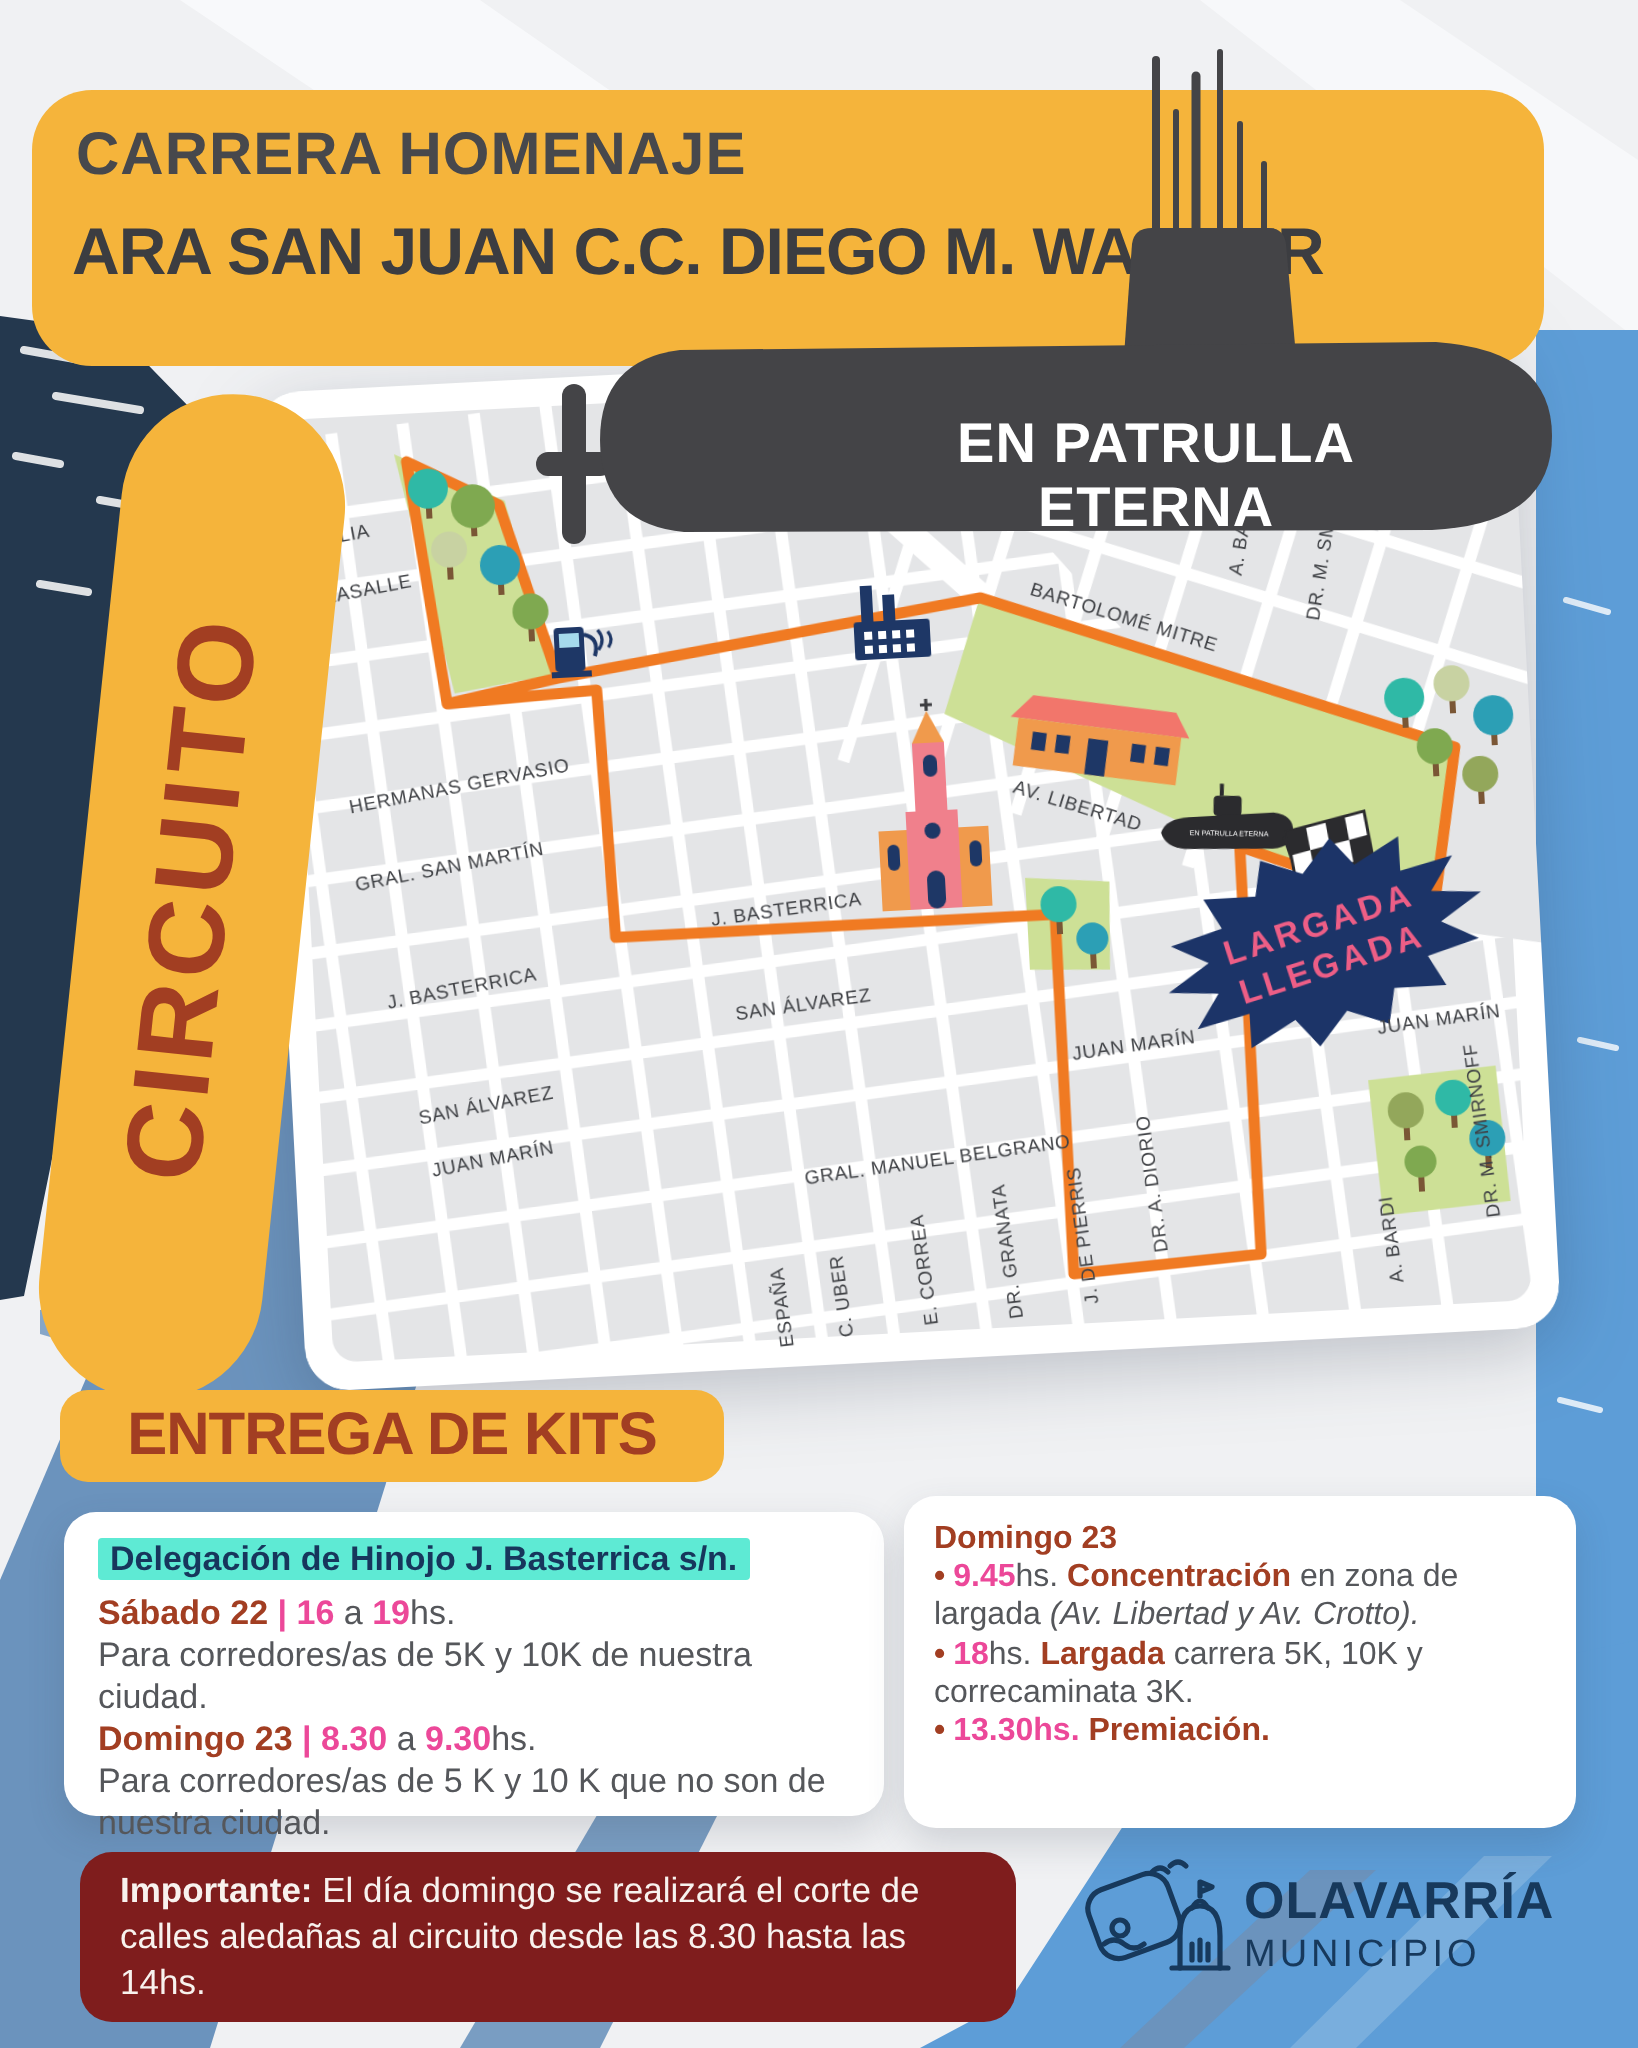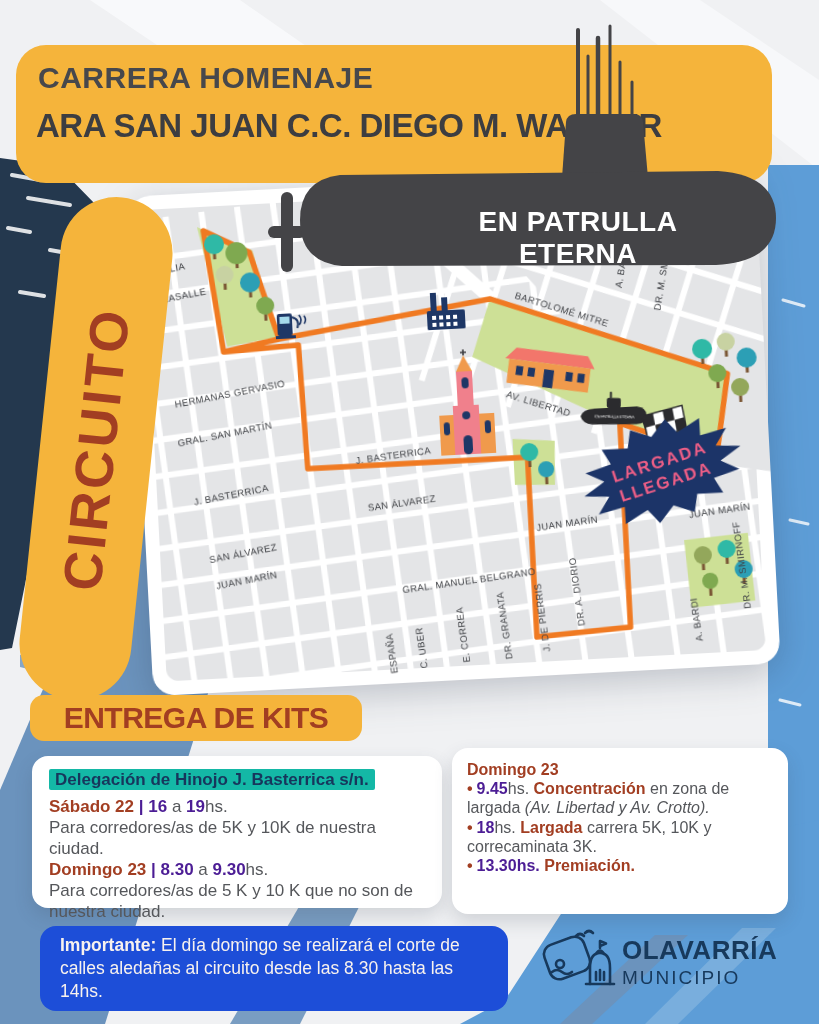--- a/index.html
+++ b/index.html
@@ -37,29 +37,29 @@
   
   .pill-h{position:absolute;height:46px;background:#F5B43B;border-radius:14px;
     display:flex;align-items:center;justify-content:center;z-index:6;
     font-size:30px;font-weight:800;color:#A23E22;letter-spacing:-.5px;}
   .card{position:absolute;background:#fff;border-radius:16px;z-index:5;
     box-shadow:0 8px 18px rgba(60,70,90,.18);color:#55575B;}
   .kits-card{left:32px;top:756px;width:410px;height:152px;padding:13px 17px;
     font-size:17px;line-height:1.24;box-sizing:border-box;}
   .crono-card{left:452px;top:748px;width:336px;height:166px;padding:12px 15px;
     font-size:16px;line-height:1.2;box-sizing:border-box;}
-  .hl{background:#14b8a6;color:#17365C;font-weight:700;padding:1px 6px;border-radius:2px;}
+  .hl{background:#5eead4;color:#17365C;font-weight:700;padding:1px 6px;border-radius:2px;}
   b.red,.red{color:#A23E22;font-weight:700;font-style:normal;}
-  b.dark{color:#4c1d95;}
+  b.dark{color:#ec4899;}
   .sched-line i{margin-top:40px;}
   .bullet{color:#A23E22;font-weight:700;margin-right:4px;}
 
   
   .notice{position:absolute;left:40px;top:926px;width:468px;box-sizing:border-box;
-    background:#1d4ed8;border-radius:16px;padding:8px 20px;color:#F8F2EE;
+    background:#7f1d1d;border-radius:16px;padding:8px 20px;color:#F8F2EE;
     font-size:17.5px;line-height:1.32;z-index:6;}
   .logo{position:absolute;left:540px;top:920px;width:260px;height:84px;z-index:6;
     display:flex;align-items:center;color:#17395C;}
   .logo-text{}
   .logo-city{font-size:26px;font-weight:800;letter-spacing:.5px;}
   .logo-sub{font-size:19px;font-weight:400;letter-spacing:2px;margin-top:1px;}
 </style>
 </head>
 <body>
 

